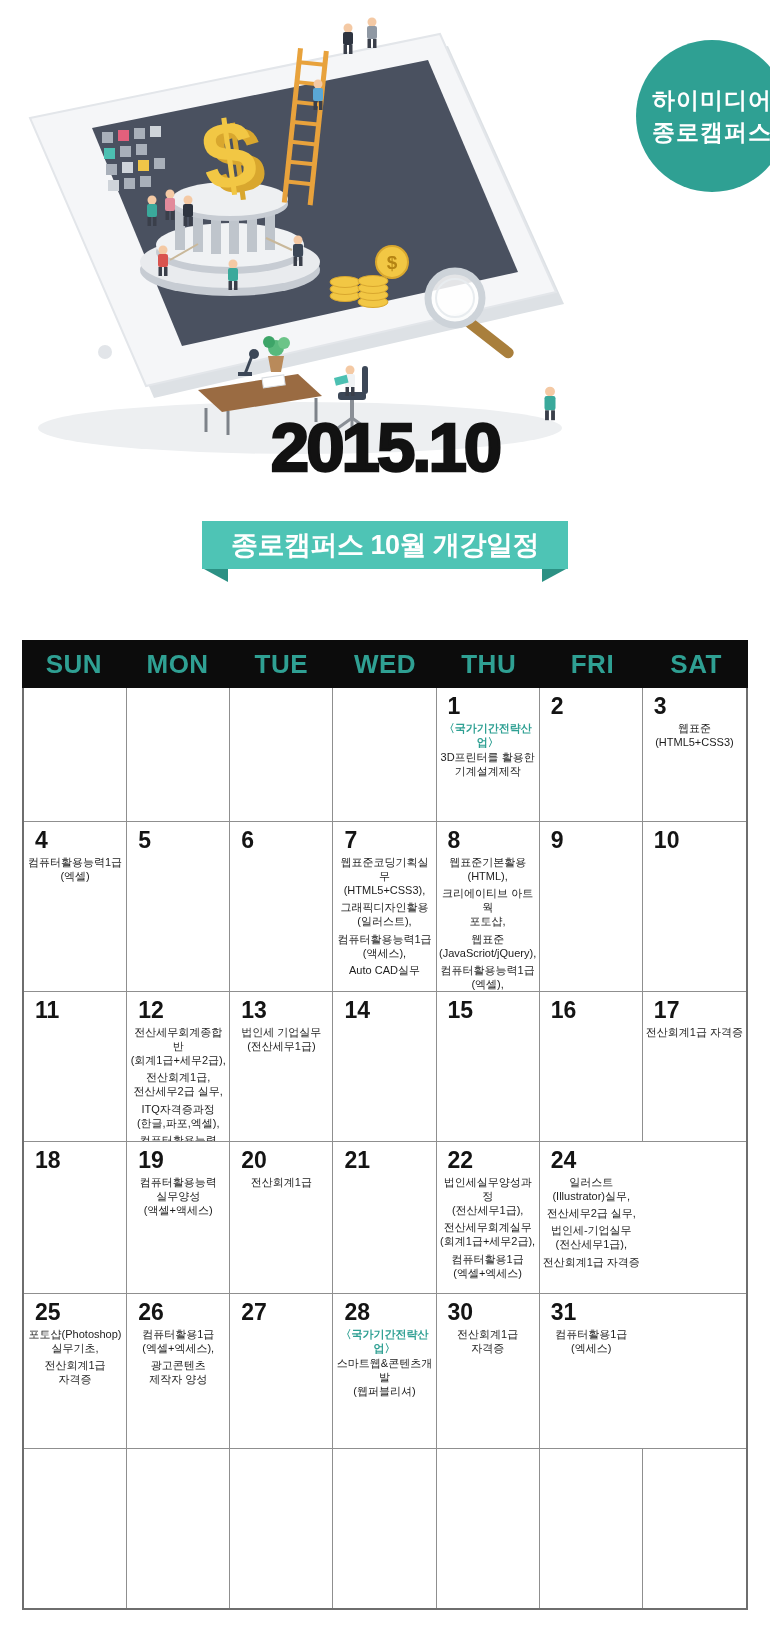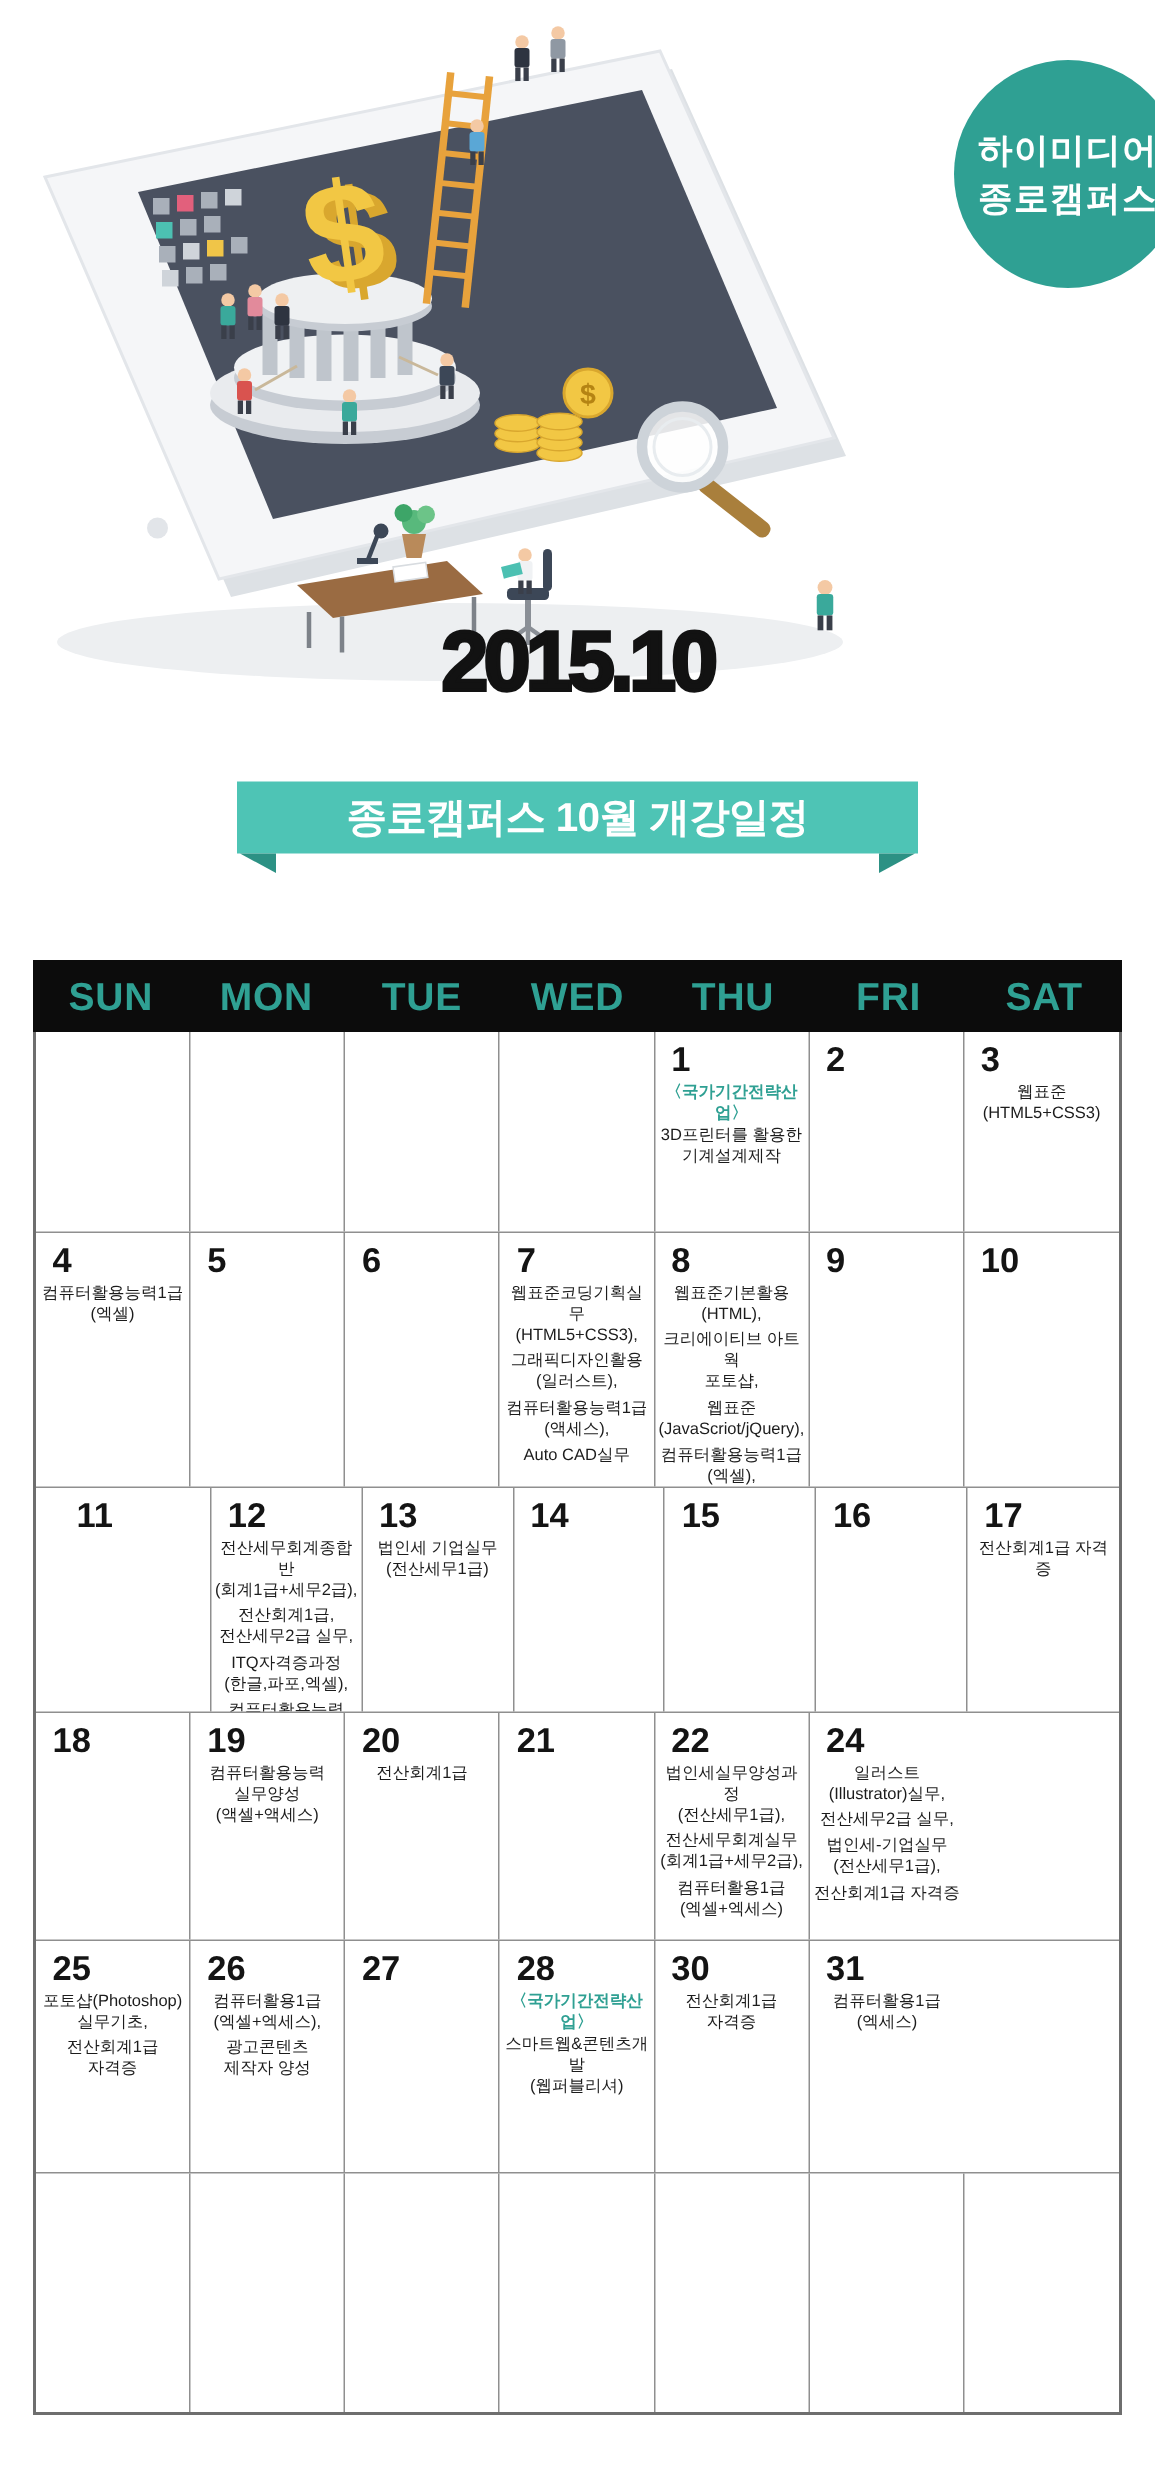--- a/index.html
+++ b/index.html
@@ -23,30 +23,30 @@
     background: var(--teal);
     color:#fff; font-weight:bold; font-size:23px; line-height:1.4; letter-spacing:1px;
     display:flex; flex-direction:column; align-items:center; justify-content:center;
     text-align:center;
   }
 
   
   .main-title {
     position:absolute; top:412px; left:0; width:100%;
     text-align:center;
-    font-size:56px; font-weight:bold; color:#121212;
+    font-size:69px; font-weight:bold; color:#121212;
     letter-spacing:-3px;
     -webkit-text-stroke: 2.5px #121212;
     line-height:1.05;
   }
 
   
   .ribbon {
     position:absolute; top:521px; left:50%; transform:translateX(-50%);
-    width:454px; height:48px;
+    width:366px; height:48px;
     background: var(--teal-light);
     color:#fff; font-size:27px; font-weight:bold; letter-spacing:-0.5px;
     text-align:center; line-height:48px;
     z-index:2;
   }
   .ribbon::before {
     content:""; position:absolute; left:2px; bottom:-13px;
     border-top:13px solid var(--teal-dark);
     border-left:24px solid transparent;
   }
@@ -67,21 +67,21 @@
     text-align:center; line-height:48px; letter-spacing:0.5px;
   }
   .cal-body { border:2px solid #6e6e6e; border-top:none; background:#fff; }
   .week {
     display:grid; grid-template-columns:repeat(7,1fr);
     border-top:1px solid var(--grid);
   }
   .week:first-child { border-top:none; }
   .week:nth-child(1){ height:133px; }
   .week:nth-child(2){ height:170px; }
-  .week:nth-child(3){ height:150px;padding-left:16px; }
+  .week:nth-child(3){ height:150px; }
   .week:nth-child(4){ height:152px; }
   .week:nth-child(5){ height:155px; }
   .week:nth-child(6){ height:160px; }
   .cell {
     border-right:1px solid var(--grid);
     overflow:hidden;
     padding:3px 2px 2px;
   }
   .cell:last-child { border-right:none; }
   .num {

